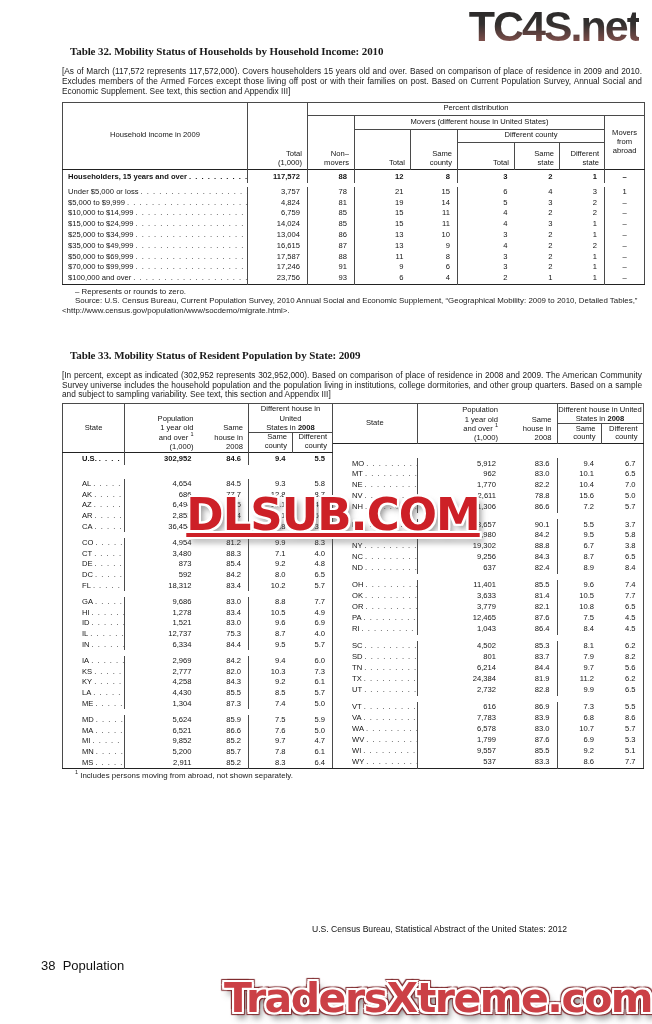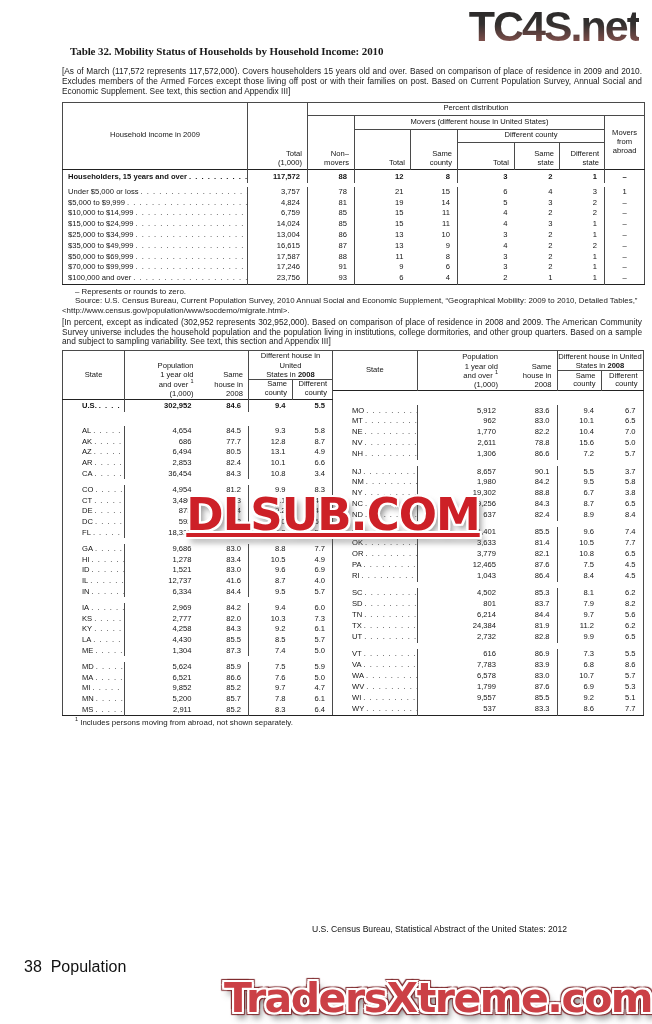--- a/index.html
+++ b/index.html
@@ -51,21 +51,21 @@
   .t33L{width:270px;border-left:1px solid #4a4a4a;border-right:1px solid #4a4a4a;}
   .t33R{width:310px;border-right:1px solid #4a4a4a;}
   .t33 tbody tr{height:10.6px;line-height:10.6px;}
   .t33 tr.usrow{height:12px;line-height:12px;}
   .t33 tr.sp{height:6px;}
   .t33 tr.sp14{height:14px;}
   .t33 .st{padding-left:19px;}
   .hdr4{line-height:9.3px;}
 
   
-  .pagefoot{position:absolute;left:24px;top:958px;font-size:16px;color:#111;}
+  .pagefoot{position:absolute;left:41px;top:958px;font-size:13px;color:#111;}
   .srcfoot{position:absolute;left:312px;top:924px;font-size:8.6px;color:#111;white-space:nowrap;}
 
   
   .wm-top{position:absolute;top:2px;right:13px;font-size:43px;font-weight:bold;
           font-family:"Liberation Sans",sans-serif;letter-spacing:-2px;
           background:linear-gradient(180deg,#262626 0%,#33302f 45%,#7d4e4a 80%,#a8625c 100%);
           -webkit-background-clip:text;background-clip:text;color:transparent;
           filter:blur(0.4px);}
   .wm-mid{position:absolute;left:183px;top:484px;width:300px;height:60px;
           display:flex;align-items:center;justify-content:center;
@@ -315,20 +315,21 @@
             <td class="ctr">–</td>
           </tr>
         </tbody>
     </table>
 
     <div class="fn">
       <p>– Represents or rounds to zero.</p>
       <p>Source: U.S. Census Bureau, Current Population Survey, 2010 Annual Social and Economic Supplement, “Geographical Mobility: 2009 to 2010, Detailed Tables,” &lt;http://www.census.gov/population/www/socdemo/migrate.html&gt;.</p>
     </div>
 
+    <h1 class="tbl-title" style="margin-top:32px;">Table 33. Mobility Status of Resident Population by State: 2009</h1>
     <p class="tbl-note">[In percent, except as indicated (302,952 represents 302,952,000). Based on comparison of place of residence in 2008 and 2009. The American Community Survey universe includes the household population and the population living in institutions, college dormitories, and other group quarters. Based on a sample and subject to sampling variability. See text, this section and Appendix III]</p>
 
     <div class="t33wrap">
       <table class="t33 t33L">
         <colgroup>
           <col style="width:62px">
             <col style="width:74px">
             <col style="width:50px">
           <col style="width:44px">
             <col style="width:40px">
@@ -524,21 +525,21 @@
               <td class="num">6.9</td>
             </tr>
             <tr>
               <td class="st brD">
                 <span class="lbl">
                   <span class="t">IL</span>
                   <span class="leader"></span>
                 </span>
               </td>
               <td class="num">12,737</td>
-              <td class="num brD">41.6</td>
+              <td class="num brD">75.3</td>
               <td class="num">8.7</td>
               <td class="num">4.0</td>
             </tr>
             <tr>
               <td class="st brD">
                 <span class="lbl">
                   <span class="t">IN</span>
                   <span class="leader"></span>
                 </span>
               </td>

